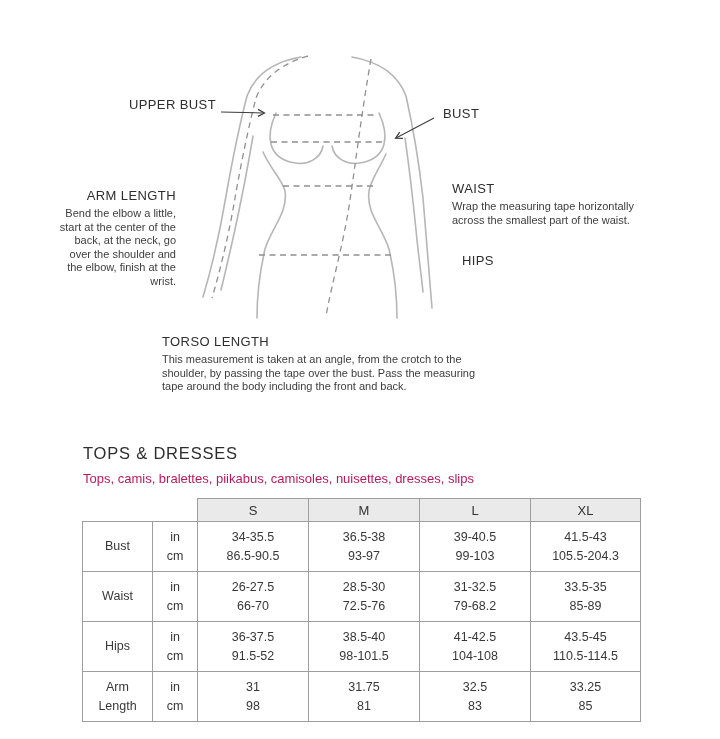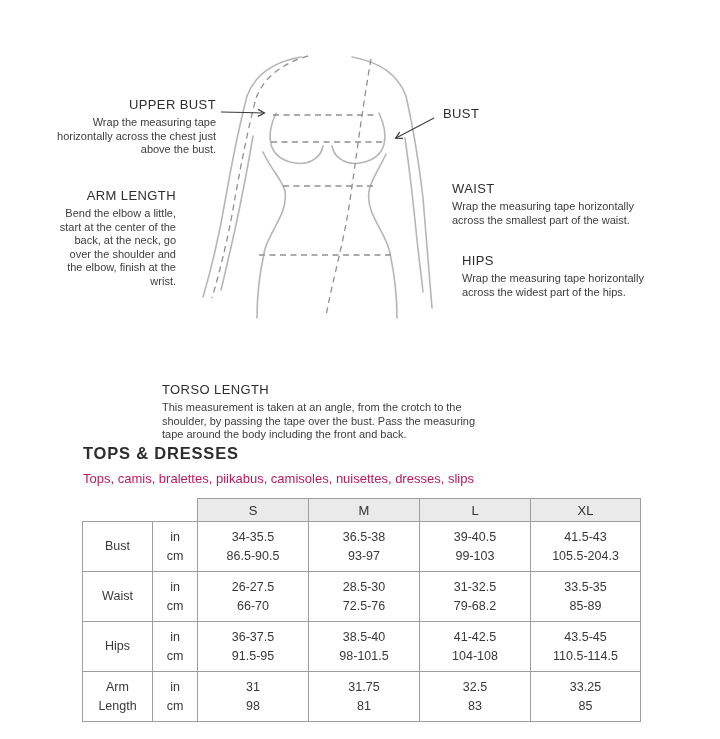--- a/index.html
+++ b/index.html
@@ -11,21 +11,21 @@
   .label-block{position:absolute;}
   .label-block .lbl-title{
     font-size:13px;font-weight:500;color:#2e2e2e;letter-spacing:.4px;margin-bottom:4px;
   }
   .label-block .lbl-desc{
     font-size:11px;line-height:13.5px;color:#3d3d3d;
   }
   .align-right{text-align:right;}
   .align-left{text-align:left;}
   .chart-title{
-    position:absolute;left:83px;top:444px;font-size:16.5px;font-weight:700;
+    position:absolute;left:83px;top:444px;font-size:16.5px;font-weight:400;
     color:#2d2d2d;letter-spacing:.8px;
   }
   .chart-subtitle{
     position:absolute;left:83px;top:471px;font-size:13px;color:#be185d;
   }
   table.size-table{
     position:absolute;left:82px;top:498px;width:558px;
     border-collapse:collapse;table-layout:fixed;color:#383838;
   }
   table.size-table th,table.size-table td{
@@ -72,43 +72,41 @@
     </g>
 
     <g fill="none" stroke="#3c3c3c" stroke-width="1.1">
       <path d="M 221,112 L 264,113" marker-end="url(#arrowhead)"></path>
       <path d="M 434,118 L 396,138" marker-end="url(#arrowhead)"></path>
     </g>
   </svg>
 
   <div class="label-block align-right" style="left:56px;top:97px;width:160px;">
     <div class="lbl-title">UPPER BUST</div>
-    <div class="lbl-desc">Wrap the measuring tape horizontally across the chest just above the bust.</div>
   </div>
 
   <div class="label-block align-right" style="left:54px;top:188px;width:122px;">
     <div class="lbl-title">ARM LENGTH</div>
     <div class="lbl-desc">Bend the elbow a little, start at the center of the back, at the neck, go over the shoulder and the elbow, finish at the wrist.</div>
   </div>
 
   <div class="label-block align-left" style="left:443px;top:106px;width:200px;">
     <div class="lbl-title">BUST</div>
   </div>
 
   <div class="label-block align-left" style="left:452px;top:181px;width:200px;">
     <div class="lbl-title">WAIST</div>
     <div class="lbl-desc">Wrap the measuring tape horizontally across the smallest part of the waist.</div>
   </div>
 
   <div class="label-block align-left" style="left:462px;top:253px;width:200px;">
     <div class="lbl-title">HIPS</div>
-    <div class="lbl-desc">Wrap the measuring tape horizontally across the widest part of the hips.</div>
-  </div>
-
-  <div class="label-block align-left" style="left:162px;top:334px;width:330px;margin-top:48px;">
+  </div>
+
+  <div class="label-block align-left" style="left:162px;top:334px;width:330px;">
     <div class="lbl-title">TORSO LENGTH</div>
     <div class="lbl-desc">This measurement is taken at an angle, from the crotch to the shoulder, by passing the tape over the bust. Pass the measuring tape around the body including the front and back.</div>
   </div>
 
   <div class="chart-title">TOPS &amp; DRESSES</div>
   <div class="chart-subtitle">Tops, camis, bralettes, piikabus, camisoles, nuisettes, dresses, slips</div>
 
   <table class="size-table">
     <colgroup>
       <col style="width:70px">
@@ -175,21 +173,21 @@
         </td>
       </tr>
       <tr>
         <td class="mlabel">Hips</td>
         <td class="unit-cell">
           <div>in</div>
           <div>cm</div>
         </td>
         <td>
           <div>36-37.5</div>
-          <div>91.5-95</div>
+          <div>91.5-52</div>
         </td>
         <td>
           <div>38.5-40</div>
           <div>98-101.5</div>
         </td>
         <td>
           <div>41-42.5</div>
           <div>104-108</div>
         </td>
         <td>

